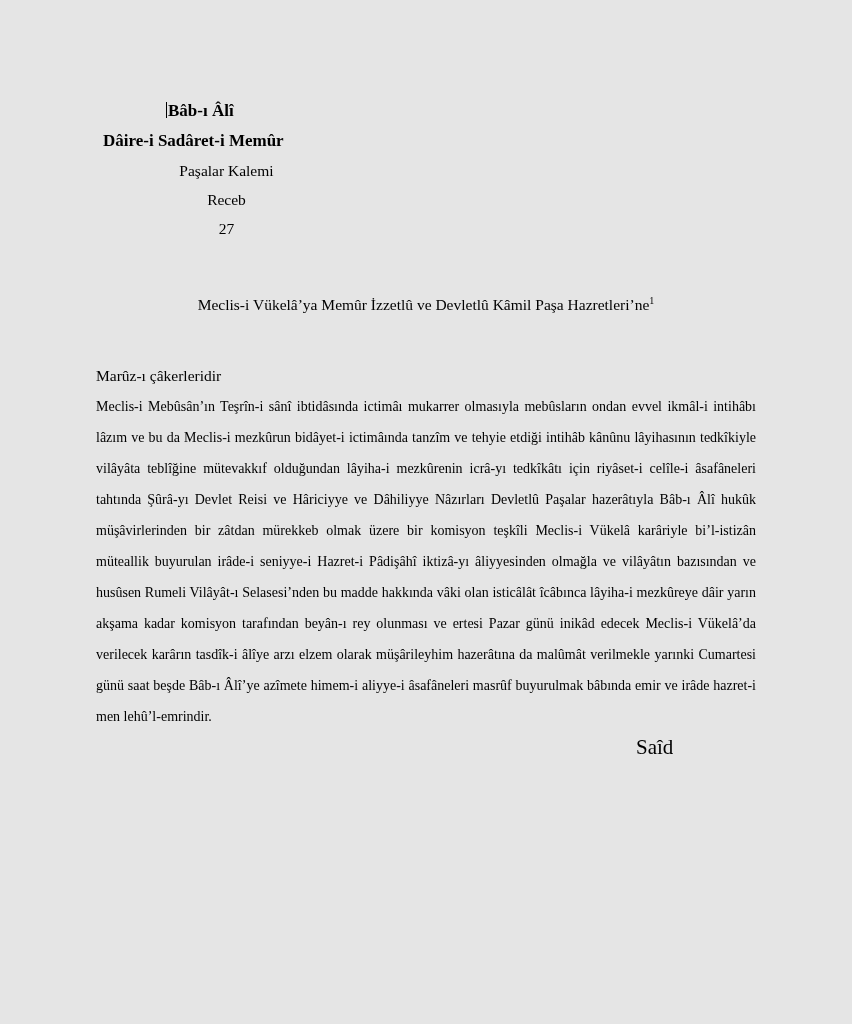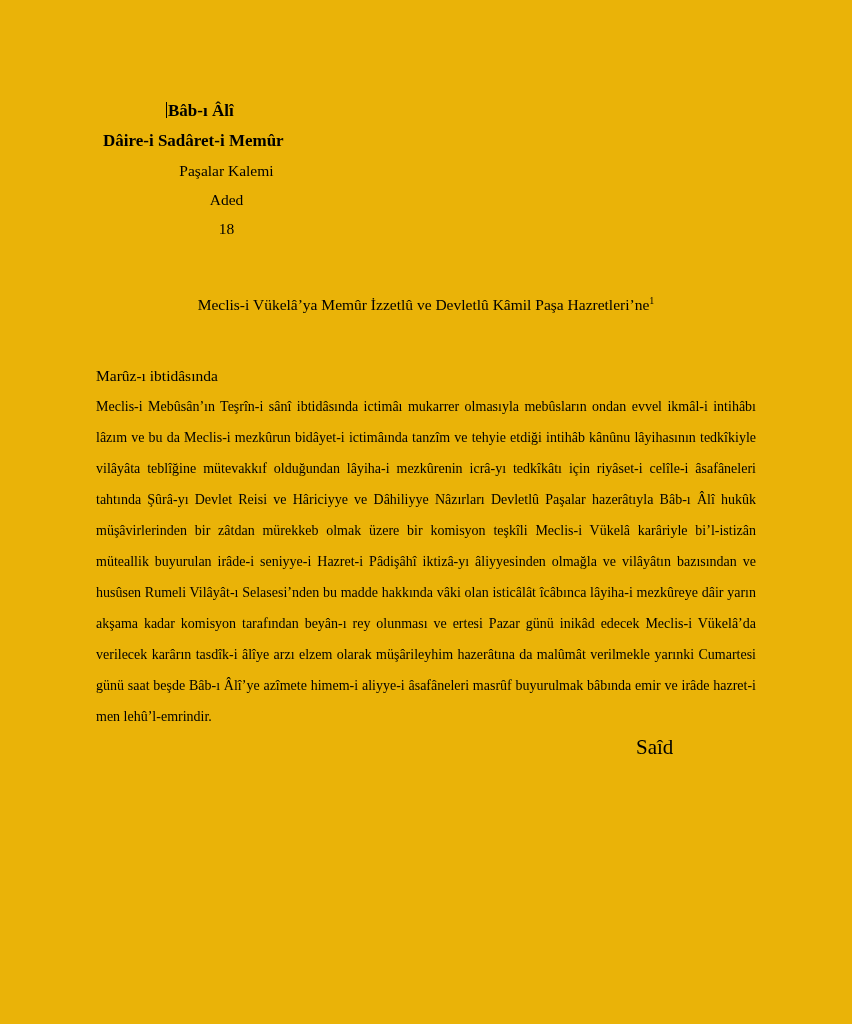--- a/index.html
+++ b/index.html
@@ -8,21 +8,21 @@
     background: #ffffff;
   }
   body {
     font-family: "Liberation Serif", serif;
     color: #000000;
   }
   .page {
     position: relative;
     width: 852px;
     height: 1024px;
-    background: #eab308;
+    background: #e5e5e5;
     overflow: hidden;
   }
   .doc {
     position: absolute;
     left: 96px;
     top: 96px;
     width: 660px;
   }
 
   .heading-block {
@@ -104,28 +104,28 @@
 </head>
 <body>
 
 <div class="page">
   <div class="doc">
 
     <div class="heading-block">
       <div class="h-line h-line-1"><span class="caret"></span><span>Bâb-ı Âlî</span></div>
       <div class="h-line h-line-2">Dâire-i Sadâret-i Memûr</div>
       <div class="sub-line">Paşalar Kalemi</div>
-      <div class="sub-line">Aded</div>
-      <div class="sub-line">18</div>
+      <div class="sub-line">Receb</div>
+      <div class="sub-line">27</div>
     </div>
 
     <div class="addressee">
       <span>Meclis-i Vükelâ’ya Memûr İzzetlû ve Devletlû Kâmil Paşa Hazretleri’ne</span><sup>1</sup>
     </div>
 
-    <div class="salutation">Marûz-ı ibtidâsında</div>
+    <div class="salutation">Marûz-ı çâkerleridir</div>
 
     <p class="body-text">Meclis-i Mebûsân’ın Teşrîn-i sânî ibtidâsında ictimâı mukarrer olmasıyla mebûsların ondan evvel ikmâl-i intihâbı lâzım ve bu da Meclis-i mezkûrun bidâyet-i ictimâında tanzîm ve tehyie etdiği intihâb kânûnu lâyihasının tedkîkiyle vilâyâta teblîğine mütevakkıf olduğundan lâyiha-i mezkûrenin icrâ-yı tedkîkâtı için riyâset-i celîle-i âsafâneleri tahtında Şûrâ-yı Devlet Reisi ve Hâriciyye ve Dâhiliyye Nâzırları Devletlû Paşalar hazerâtıyla Bâb-ı Âlî hukûk müşâvirlerinden bir zâtdan mürekkeb olmak üzere bir komisyon teşkîli Meclis-i Vükelâ karâriyle bi’l-istizân müteallik buyurulan irâde-i seniyye-i Hazret-i Pâdişâhî iktizâ-yı âliyyesinden olmağla ve vilâyâtın bazısından ve husûsen Rumeli Vilâyât-ı Selasesi’nden bu madde hakkında vâki olan isticâlât îcâbınca lâyiha-i mezkûreye dâir yarın akşama kadar komisyon tarafından beyân-ı rey olunması ve ertesi Pazar günü inikâd edecek Meclis-i Vükelâ’da verilecek karârın tasdîk-i âlîye arzı elzem olarak müşârileyhim hazerâtına da malûmât verilmekle yarınki Cumartesi günü saat beşde Bâb-ı Âlî’ye azîmete himem-i aliyye-i âsafâneleri masrûf buyurulmak bâbında emir ve irâde hazret-i men lehû’l-emrindir.</p>
 
     <div class="sig-name-row">Saîd</div>
 
   </div>
 </div>
 
 </body></html>

